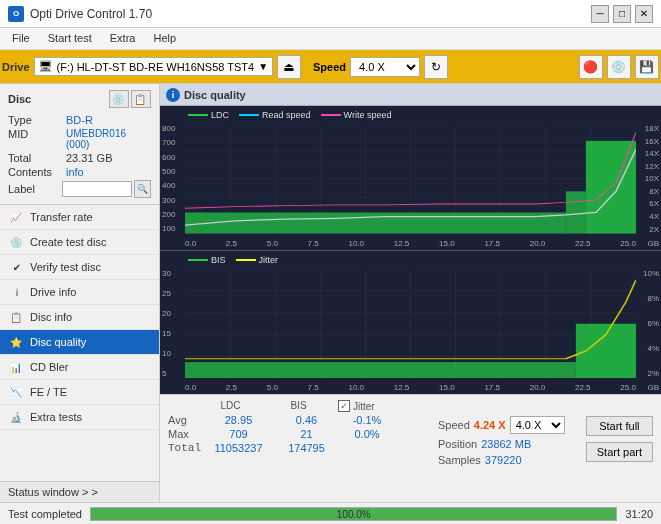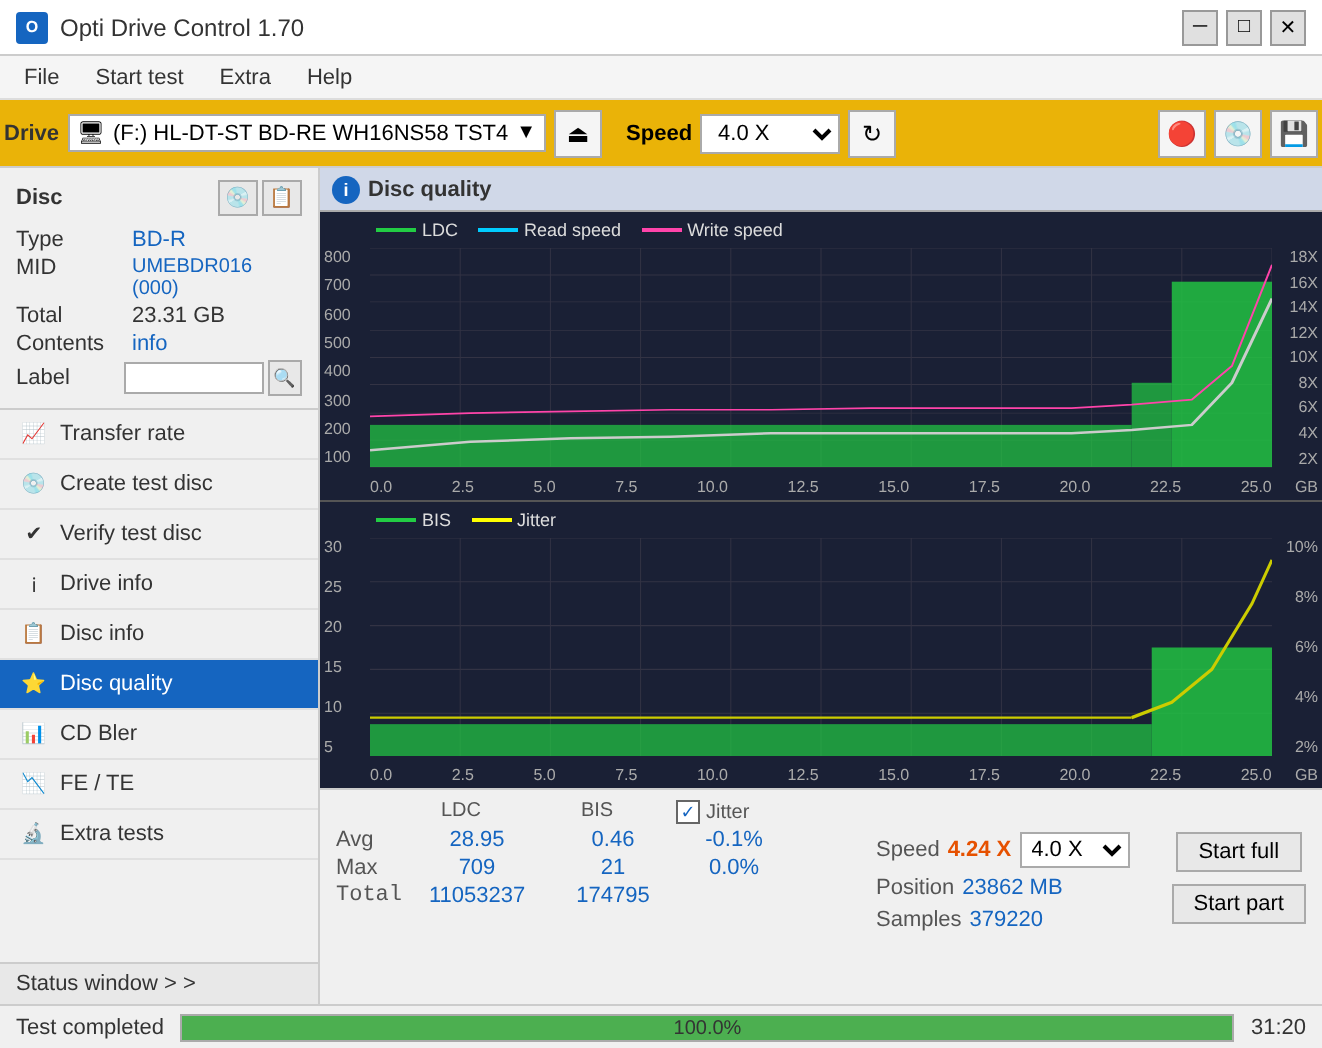--- a/index.html
+++ b/index.html
@@ -8,21 +8,21 @@
     
     .title-bar { background: #fff; border-bottom: 1px solid #ccc; display: flex; align-items: center; justify-content: space-between; padding: 4px 8px; height: 28px; }
     .title-bar-left { display: flex; align-items: center; gap: 6px; }
     .title-bar-icon { width: 16px; height: 16px; background: #1565c0; border-radius: 2px; display: flex; align-items: center; justify-content: center; color: white; font-size: 8px; font-weight: bold; }
     .title-bar-text { font-size: 12px; color: #333; }
     .title-bar-controls { display: flex; gap: 4px; }
     .title-btn { width: 18px; height: 18px; border: 1px solid #999; background: #e0e0e0; display: flex; align-items: center; justify-content: center; font-size: 10px; cursor: pointer; }
     .title-btn.close { background: #e0e0e0; }
 
     
-    .menu-bar { background: #f5f5f5; border-bottom: 1px solid #ddd; display: flex; align-items: center; padding: 2px 4px; height: 22px; gap: 2px; }
+    .menu-bar { background: #f5f5f5; border-bottom: 1px solid #ddd; display: flex; align-items: flex-start; padding: 2px 4px; height: 22px; gap: 2px; }
     .menu-item { padding: 2px 8px; cursor: pointer; font-size: 11px; color: #333; }
 
     
     .toolbar { background: #eab308; border-bottom: 1px solid #ccc; display: flex; align-items: center; padding: 3px 2px; height: 34px; gap: 4px; }
     .toolbar-label { font-size: 11px; color: #333; font-weight: 600; }
     .drive-select { display: flex; align-items: center; background: white; border: 1px solid #aaa; padding: 2px 4px; font-size: 11px; min-width: 230px; gap: 4px; }
     .toolbar-icon-btn { width: 24px; height: 24px; border: 1px solid #aaa; background: #f5f5f5; display: flex; align-items: center; justify-content: center; cursor: pointer; font-size: 12px; }
     .speed-label { font-size: 11px; font-weight: 600; margin-left: 8px; }
     .speed-select { border: 1px solid #aaa; background: white; padding: 2px 4px; font-size: 11px; width: 70px; }
     .toolbar-spacer { flex: 1; }
@@ -431,21 +431,21 @@
           <div style="display:flex; align-items:center; gap:4px;">
             <span style="color:#555;">Position</span>
             <span style="color:#1565c0;">23862 MB</span>
           </div>
           <div style="display:flex; align-items:center; gap:4px;">
             <span style="color:#555;">Samples</span>
             <span style="color:#1565c0;">379220</span>
           </div>
         </div>
 
-        <div style="margin-left:auto; display:flex; flex-direction:column; gap:6px; margin-top:16px;align-items:center;">
+        <div style="margin-left:auto; display:flex; flex-direction:column; gap:6px; margin-top:16px;">
           <button class="start-btn">Start full</button>
           <button class="start-btn">Start part</button>
         </div>
       </div>
 
     </div>
   </div>
 
   <div class="status-bar" style="position:absolute; bottom:0; left:0; width:661px; height:22px; background:#f0f0f0; border-top:1px solid #ccc; display:flex; align-items:center; gap:8px; padding:0 8px;">
     <span class="status-text">Test completed</span>

